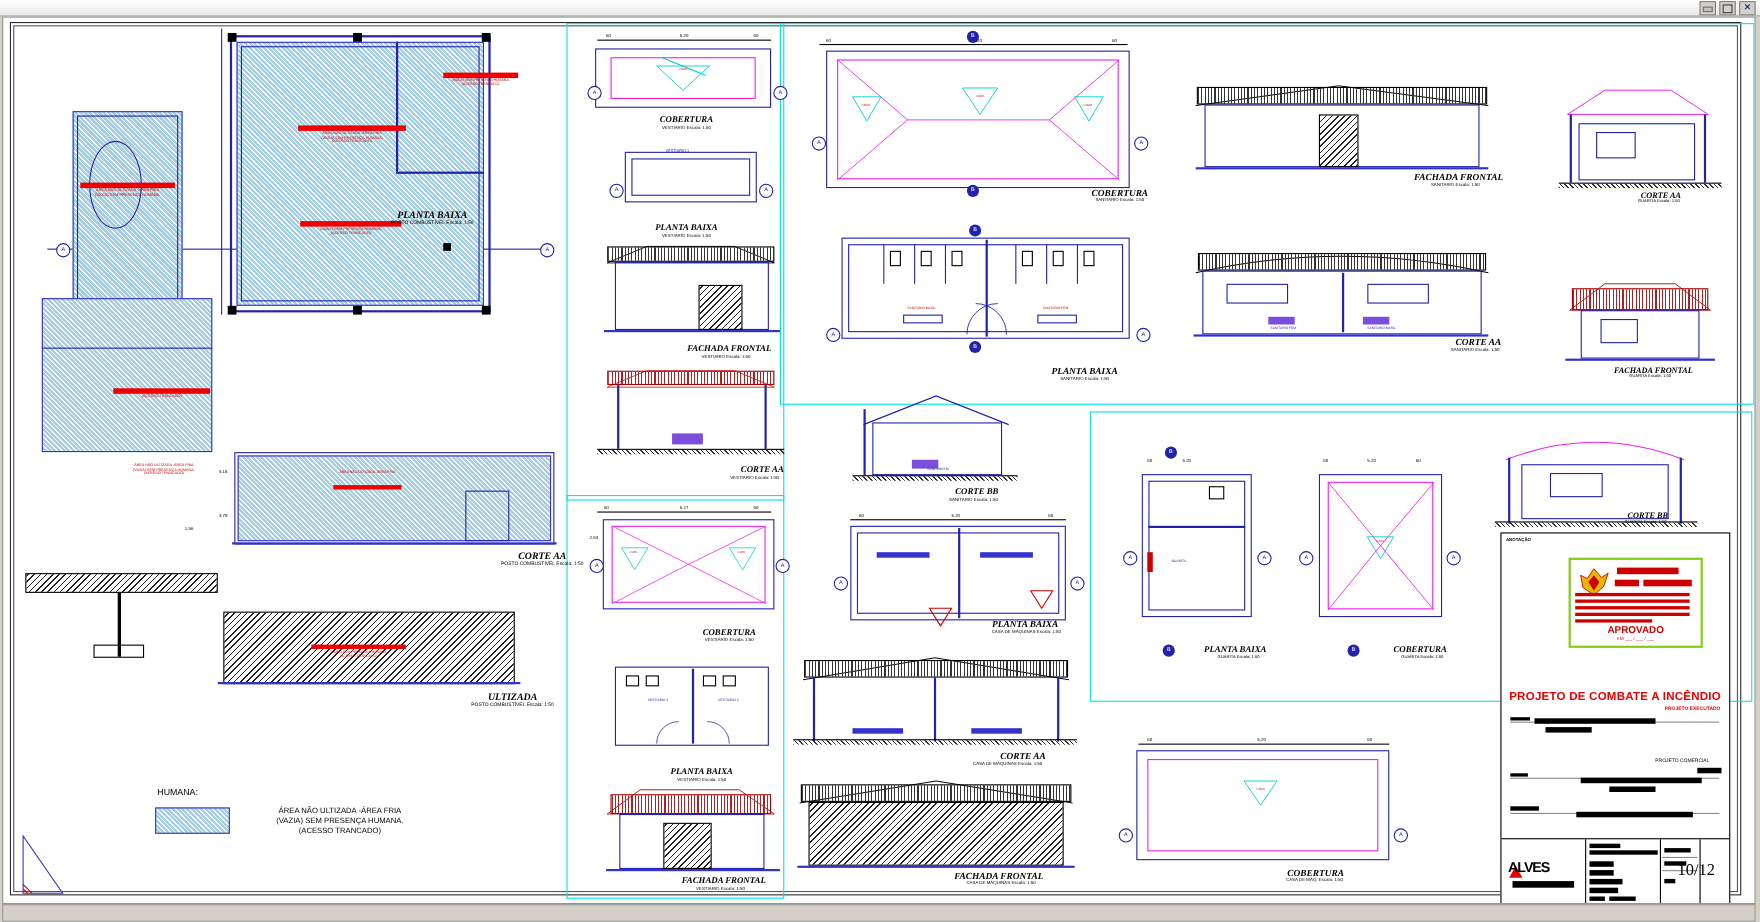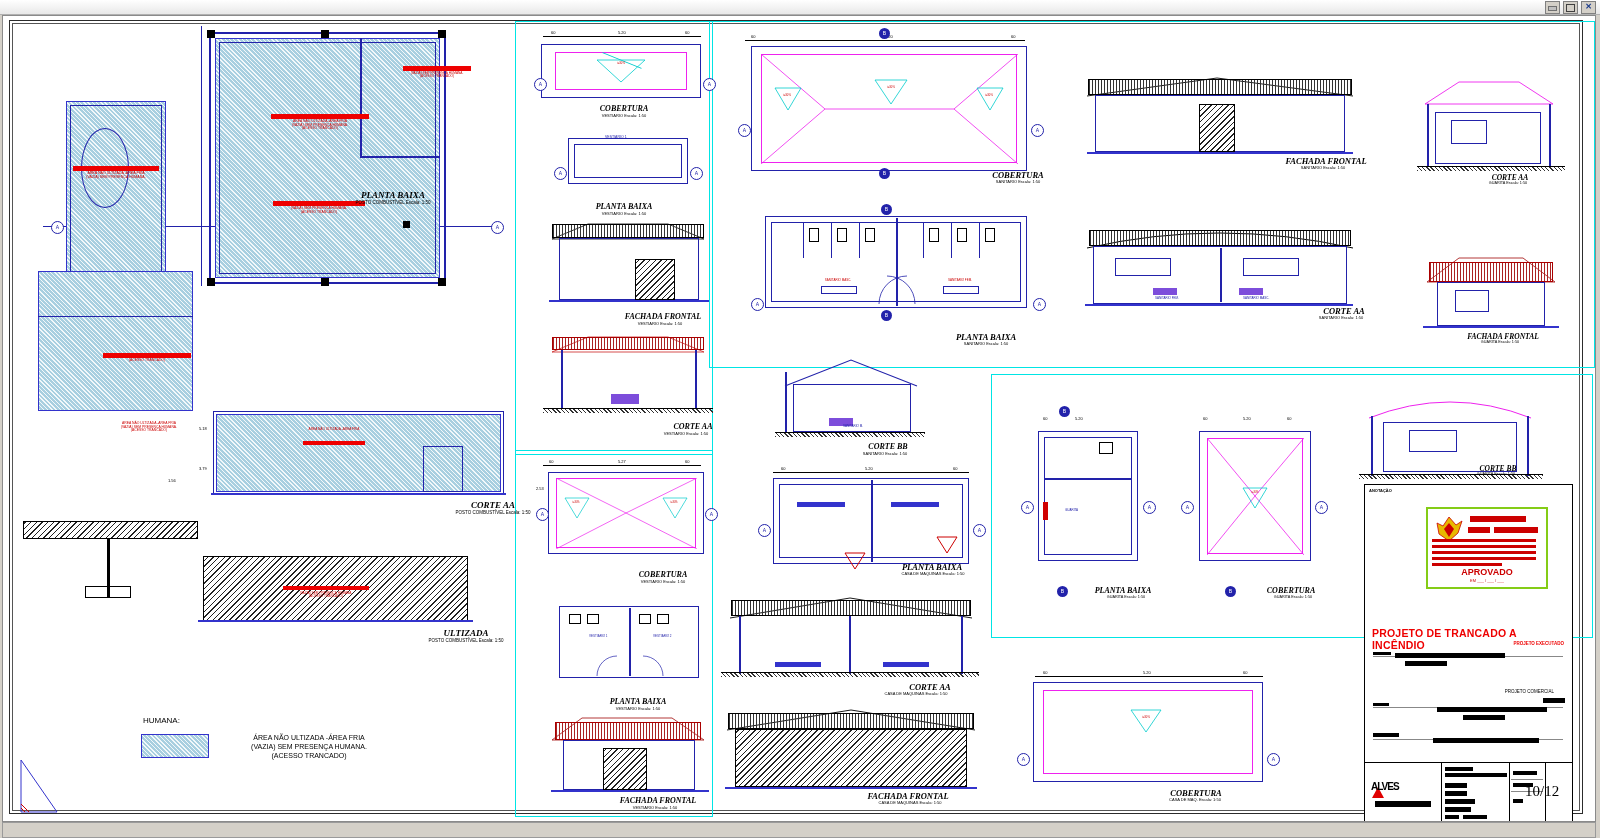--- a/index.html
+++ b/index.html
@@ -84,21 +84,21 @@
   #stamp .sdate{position:absolute;width:100%;text-align:center;color:#cc0000;font-size:4px;font-family:"Liberation Sans",sans-serif;}
   .flame{position:absolute;}
   #tb-main{position:absolute;left:0;top:130px;width:207px;height:208px;}
   #tb-title{position:absolute;left:7px;top:12px;color:#ee0000;font-size:10.5px;font-weight:bold;font-family:"Liberation Sans",sans-serif;letter-spacing:.2px;}
   #tb-sub{position:absolute;right:8px;top:26px;color:#ee0000;font-size:4.5px;font-weight:bold;font-family:"Liberation Sans",sans-serif;}
   #tb-com{position:absolute;right:18px;top:74px;color:#000;font-size:4.5px;font-family:"Liberation Sans",sans-serif;}
   .blkbar{position:absolute;background:#000;}
   .hrule{position:absolute;background:#888;height:1px;}
   #tb-foot{position:absolute;left:0;top:277px;width:207px;height:60px;border-top:1px solid #000;}
   .fcell{position:absolute;border-left:1px solid #000;height:100%;}
-  #logo{position:absolute;left:6px;top:18px;font-family:"Liberation Sans",sans-serif;font-size:10px;font-weight:bold;color:#000;letter-spacing:-1px;}
+  #logo{position:absolute;left:6px;top:18px;font-family:"Liberation Sans",sans-serif;font-size:13px;font-weight:bold;color:#000;letter-spacing:-1px;}
   #logotri{position:absolute;left:7px;top:24px;width:0;height:0;border-left:6px solid transparent;border-right:6px solid transparent;border-bottom:11px solid #e00000;}
   #pageno{position:absolute;left:160px;top:20px;font-family:"Liberation Serif",serif;font-size:15px;color:#000;}
   .bluefoot{position:absolute;left:1px;bottom:1px;width:205px;height:1.5px;background:#2222cc;}
 
   
   #corner{position:absolute;left:16px;top:742px;}
 </style>
 </head>
 <body>
 
@@ -622,21 +622,21 @@
         <div class="sline" style="left:4px;top:30px;width:104px;"></div>
         <div class="sline" style="left:4px;top:36px;width:104px;"></div>
         <div class="sline" style="left:4px;top:42px;width:104px;"></div>
         <div class="sline" style="left:4px;top:48px;width:104px;"></div>
         <div class="sline" style="left:4px;top:54px;width:70px;"></div>
         <div class="approv" style="top:58px;">APROVADO</div>
         <div class="sdate" style="top:69px;">EM ___ / ___ / ___</div>
       </div>
 
       <div id="tb-main">
-        <div id="tb-title">PROJETO DE TRANCADO A INCÊNDIO</div>
+        <div id="tb-title">PROJETO DE COMBATE A INCÊNDIO</div>
         <div id="tb-sub">PROJETO EXECUTADO</div>
 
         <div class="blkbar" style="left:8px;top:37px;width:18px;height:3px;"></div>
         <div class="hrule" style="left:8px;top:41px;width:190px;"></div>
         <div class="blkbar" style="left:30px;top:38px;width:110px;height:5px;"></div>
         <div class="blkbar" style="left:40px;top:46px;width:42px;height:5px;"></div>
 
         <div id="tb-com">PROJETO COMERCIAL</div>
         <div class="blkbar" style="left:178px;top:83px;width:22px;height:5px;"></div>
 

